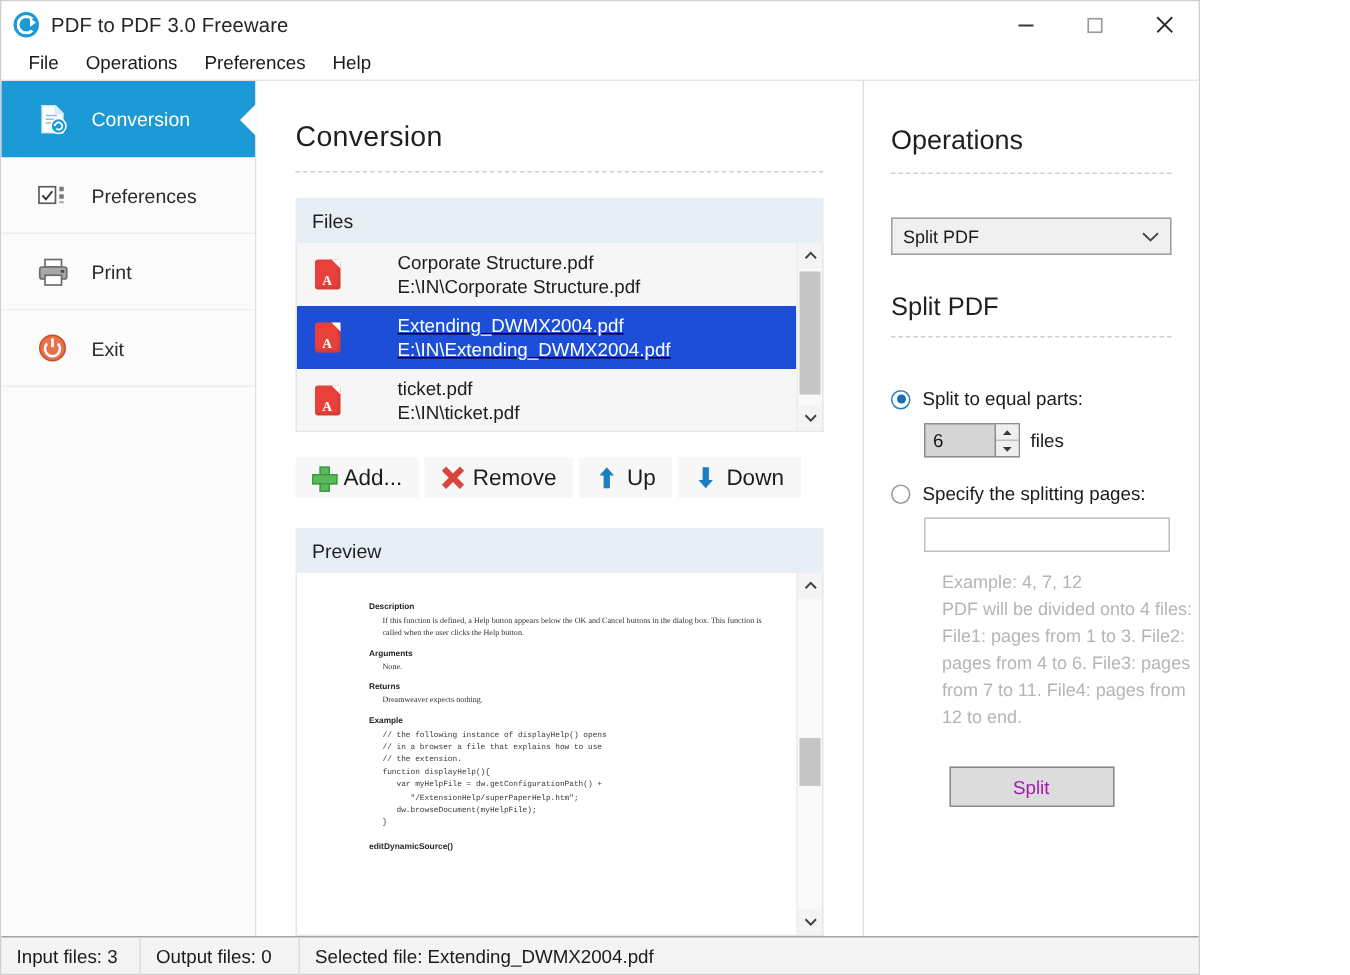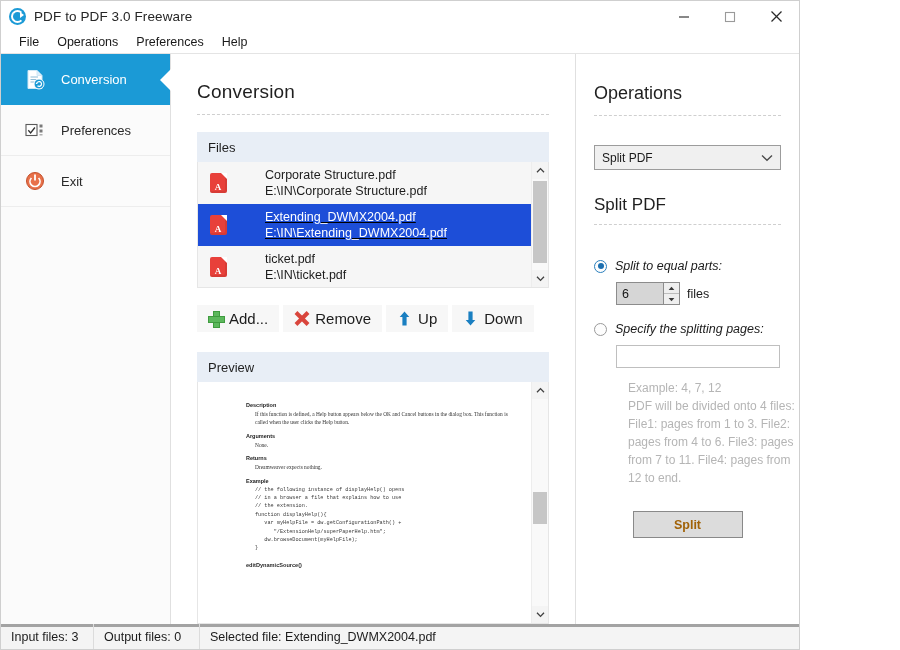--- a/index.html
+++ b/index.html
@@ -304,21 +304,20 @@
   }
   .combo .chev { margin-left: auto; color: #444; display: flex; }
   .sub-title {
     font-size: 17px; color: #1f1f1f; font-weight: normal;
     padding-top: 25px; padding-bottom: 9px;
   }
   .radio-row {
     display: flex; align-items: center;
     margin-top: 17px;
     gap: 8px;
-    font-style: italic;
   }
   .radio {
     width: 13px; height: 13px; min-width: 13px;
     border-radius: 50%;
     border: 1px solid #9a9a9a;
     background: #fdfdfd;
     display: flex; align-items: center; justify-content: center;
   }
   .radio.on { border-color: #2a7fbd; }
   .radio.on::after {
@@ -360,29 +359,29 @@
     margin-top: 11px; margin-left: 34px;
     width: 168px;
     font-size: 12px; color: #b5b5b5; line-height: 1.5;
   }
   .split-btn-wrap { display: flex; justify-content: center; margin-top: 24px; }
   .split-btn {
     width: 110px; height: 27px;
     background: #dcdcdc;
     border: 1px solid #898989;
     display: flex; align-items: center; justify-content: center;
-    font-size: 12.5px; font-weight: bold; color: #a16207;
+    font-size: 12.5px; font-weight: normal; color: #a21caf;
   }
 
   
   .statusbar {
     height: 25px; min-height: 25px;
     background: #f4f4f4;
-    border-top: 3px solid #a3a3a3;
-    display: flex; align-items: flex-end;
+    border-top: 1px solid #a3a3a3;
+    display: flex; align-items: flex-start;
     font-size: 12.5px; color: #1b1b1b;
   }
   .st-cell { padding: 0 10px; height: 25px; display: flex; align-items: center; }
   .st-div { width: 1px; height: 25px; background: #dcdcdc; }
 </style>
 </head>
 <body>
 
 <div class="app">
 
@@ -443,20 +442,31 @@
             <rect x="1" y="2.5" width="11" height="11" fill="#ffffff" stroke="#5a5a5a" stroke-width="1.1"></rect>
             <path d="M3.3 8.3l2.3 2.6 4.3-5.4" fill="none" stroke="#333" stroke-width="1.3"></path>
             <rect x="14.5" y="2.5" width="3" height="3" fill="#7a7a7a"></rect>
             <rect x="14.5" y="7.5" width="3" height="3" fill="#7a7a7a"></rect>
             <rect x="14.5" y="12" width="3" height="1.5" fill="#b0b0b0"></rect>
           </svg>
         </span>
         <span class="s-label">Preferences</span>
       </div>
 
+      <div class="side-item">
+        <span class="s-icon">
+          <svg width="21" height="19" viewBox="0 0 21 19">
+            <rect x="5" y="1" width="11" height="5" fill="#ffffff" stroke="#6a6a6a" stroke-width="1.1"></rect>
+            <rect x="1.5" y="6" width="18" height="8" rx="1.5" fill="#a8a8a8" stroke="#6a6a6a" stroke-width="1.1"></rect>
+            <rect x="5" y="11.5" width="11" height="6.5" fill="#ffffff" stroke="#6a6a6a" stroke-width="1.1"></rect>
+            <rect x="15.5" y="8" width="2.3" height="1.8" fill="#4a4a4a"></rect>
+          </svg>
+        </span>
+        <span class="s-label">Print</span>
+      </div>
 
       <div class="side-item">
         <span class="s-icon">
           <svg width="20" height="20" viewBox="0 0 20 20">
             <circle cx="10" cy="10" r="8.5" fill="#e8714a" stroke="#c4502c" stroke-width="1"></circle>
             <path d="M6.4 7a5 5 0 1 0 7.2 0" fill="none" stroke="#ffffff" stroke-width="1.7"></path>
             <line x1="10" y1="3.6" x2="10" y2="9.5" stroke="#ffffff" stroke-width="1.8"></line>
           </svg>
         </span>
         <span class="s-label">Exit</span>

